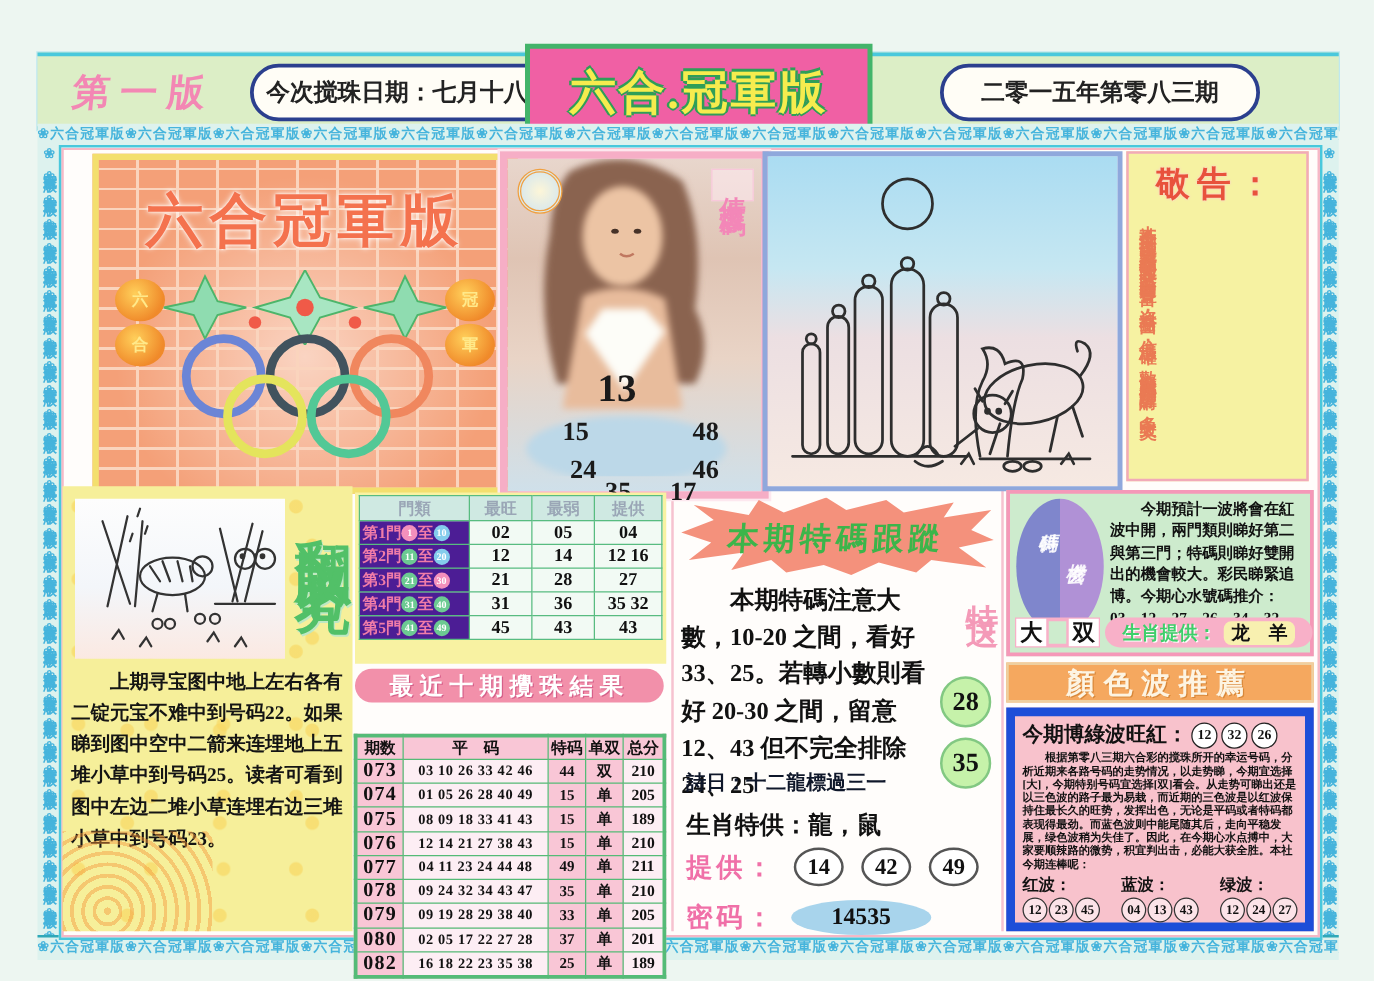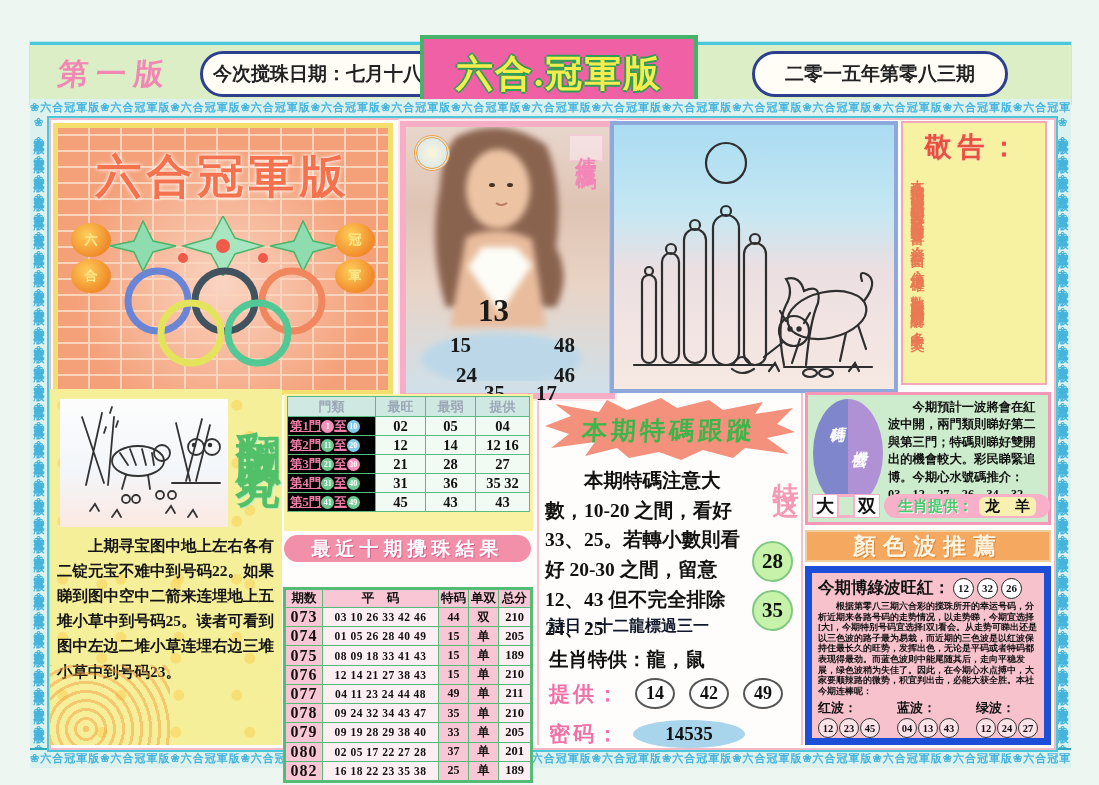--- a/index.html
+++ b/index.html
@@ -26,21 +26,21 @@
   .b-bottom{left:30px;top:748px;width:1041px;height:18px;border-top:2px solid #2fa8b8;}
   .b-left{left:30px;top:116px;width:17px;height:632px;writing-mode:vertical-rl;line-height:17px;}
   .b-right{left:1054px;top:116px;width:17px;height:632px;writing-mode:vertical-rl;line-height:17px;}
 
   
   .main-box{position:absolute;left:47px;top:116px;width:1007px;height:632px;background:#fffdfb;
     border:2px solid #49c8dc;box-shadow:inset 0 0 0 2px #f5b8c6;}
   .vline{position:absolute;width:2px;background:#f6c2d0;}
 
   
-  .brick{position:absolute;left:53px;top:123px;width:330px;height:262px;border:5px solid #f3df6e;
+  .brick{position:absolute;left:74px;top:123px;width:330px;height:262px;border:5px solid #f3df6e;
     background-color:#f4a078;
     background-image:repeating-linear-gradient(0deg,rgba(255,255,255,0) 0 14px,#fad4bd 14px 16px),
       repeating-linear-gradient(90deg,rgba(255,255,255,0) 0 30px,#fad4bd 30px 32px),
       radial-gradient(ellipse at 50% 60%,rgba(255,255,255,.55),rgba(255,255,255,0) 65%);text-decoration:underline;}
   .brick-title{position:absolute;left:0;top:18px;width:100%;text-align:center;font-size:46px;font-weight:bold;
     color:#f4724e;letter-spacing:5px;text-shadow:0 0 5px #fff,0 0 2px #fff;}
   .lantern{position:absolute;width:42px;height:84px;display:flex;flex-direction:column;align-items:center;gap:2px;}
   .lan-ball{width:40px;height:34px;border-radius:50%;background:radial-gradient(circle at 40% 35%,#ffcf5a,#f08a2a 70%);
     display:flex;align-items:center;justify-content:center;color:#ffe98a;font-size:13px;font-weight:bold;}
   .lan-l{left:12px;top:95px;} .lan-r{right:12px;top:95px;}
@@ -88,21 +88,21 @@
   
   .stats{position:absolute;left:284px;top:394px;width:249px;height:137px;background:#f8f2a2;
     padding:2px 3px;box-sizing:border-box;}
   .stats-title{font-size:16.5px;font-weight:bold;color:#f070a8;text-align:center;letter-spacing:1px;}
   .stats table{width:100%;border-collapse:collapse;table-layout:fixed;background:#f2faf4;}
   .stats th{background:#cfe9e2;color:#9aa6b6;font-size:13px;padding:0;height:19px;}
   .stats td{border:1.6px solid #58bc80;font-size:14.5px;font-weight:bold;color:#111;
     text-align:center;height:18px;padding:0;}
   .stats th{border:1.6px solid #58bc80;}
   .gate-cell{color:#f07ca8 !important;font-size:12.5px !important;text-align:left !important;
-    padding-left:2px !important;background:#000000;white-space:nowrap;text-decoration:underline;}
+    padding-left:2px !important;background:#4c1d95;white-space:nowrap;}
   .chip{display:inline-block;width:13px;height:13px;border-radius:50%;color:#fff;font-size:8px;
     line-height:13px;text-align:center;font-weight:bold;vertical-align:1px;}
   .chip-pink{background:#f490bc}.chip-blue{background:#84ccec}.chip-green{background:#6cca92}
 
   
   .results-banner{position:absolute;left:284px;top:535px;width:247px;height:27px;background:#f290aa;
     border-radius:14px;display:flex;align-items:center;justify-content:center;font-size:19px;
     font-weight:bold;color:#fff;letter-spacing:5px;text-shadow:1px 1px 0 #d6608a;}
   .results{position:absolute;left:283px;top:566px;width:250px;height:196px;margin-top:21px;}
   .results table{width:100%;height:100%;border-collapse:collapse;table-layout:fixed;

